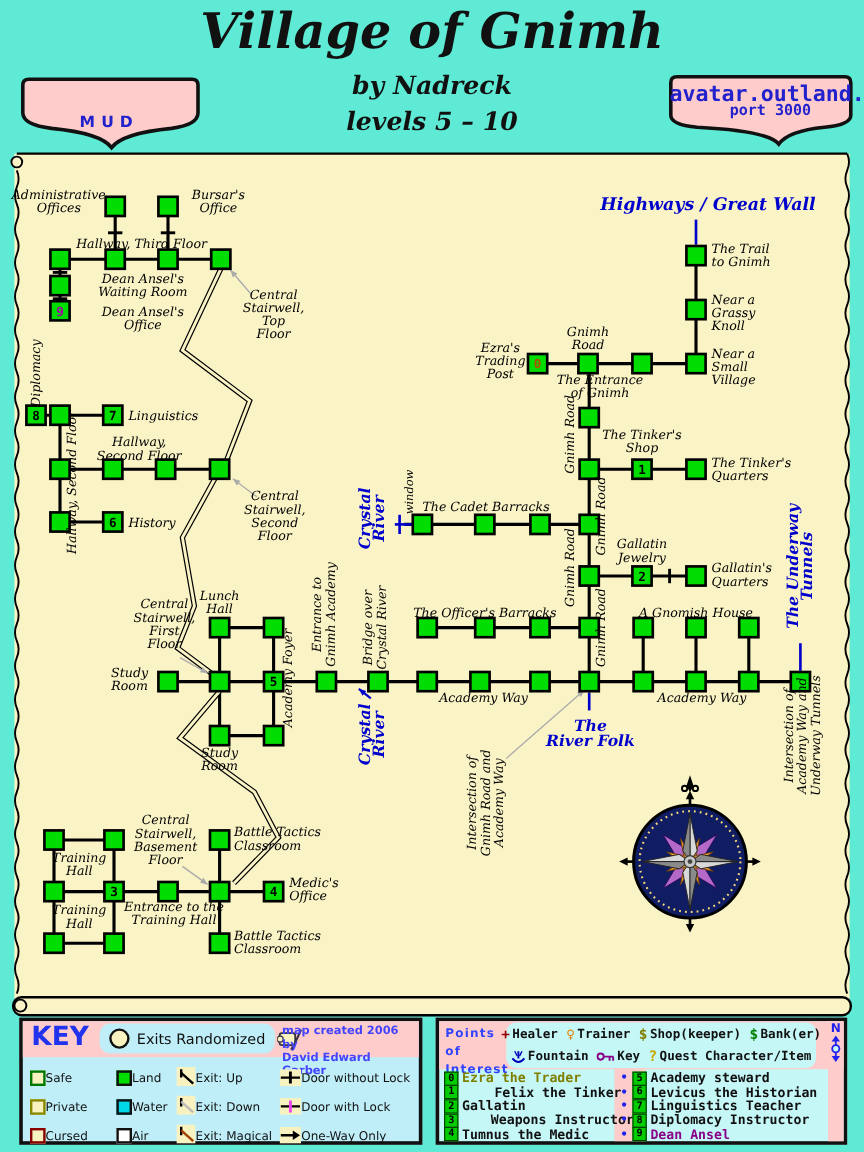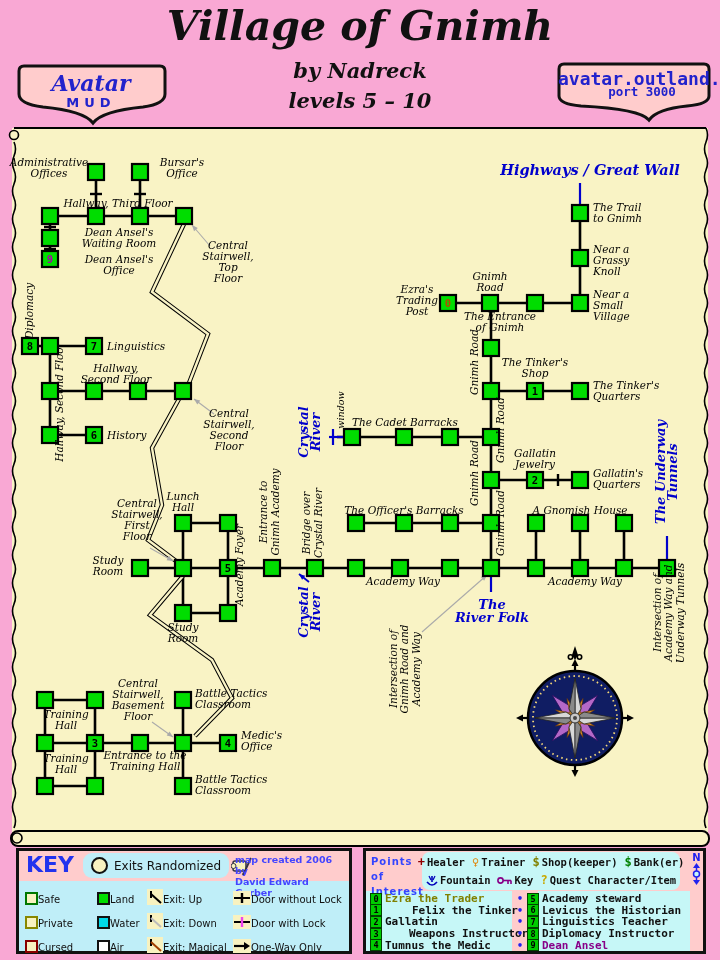--- a/index.html
+++ b/index.html
@@ -1,16 +1,16 @@
 <!DOCTYPE html>
 <html><head>
 <meta charset="utf-8">
 <style>
   html,body{margin:0;padding:0;background:#fff;}
-  #page{position:relative;width:720px;height:960px;background:#f9a8d4;overflow:hidden;
+  #page{position:relative;width:720px;height:960px;background:#5eead4;overflow:hidden;
         font-family:"DejaVu Sans",sans-serif;}
   
   .hdr-title{position:absolute;top:2px;left:0;width:720px;text-align:center;
     font-family:"DejaVu Serif",serif;font-style:italic;font-weight:bold;font-size:41px;color:#111;}
   .hdr-byline{position:absolute;top:58px;left:0;width:720px;text-align:center;
     font-family:"DejaVu Serif",serif;font-style:italic;font-weight:bold;font-size:21px;color:#111;}
   .hdr-levels{position:absolute;top:88px;left:0;width:720px;text-align:center;
     font-family:"DejaVu Serif",serif;font-style:italic;font-weight:bold;font-size:21px;color:#111;}
   .badge-svg{position:absolute;}
   .badge-text{position:absolute;text-align:center;color:#2222cc;}
@@ -64,21 +64,20 @@
 
 <div id="page">
 
   <div class="hdr-title">Village of Gnimh</div>
   <div class="hdr-byline">by Nadreck</div>
   <div class="hdr-levels">levels 5 – 10</div>
 
   <svg class="badge-svg" style="left:16px;top:62px" width="152" height="64">
     <path d="M8,4 H144 Q149,4 149,9 V32 Q149,42 127,45 Q86,49 77,61 Q68,49 27,45 Q3,42 3,32 V9 Q3,4 8,4 Z" fill="#ffcccc" stroke="#111" stroke-width="3"></path>
   </svg>
-  <div class="badge-text" id="badge-avatar-1">Avatar</div>
   <div class="badge-text" id="badge-avatar-2">MUD</div>
 
   <svg class="badge-svg" style="left:556px;top:60px" width="156" height="66">
     <path d="M8,4 H148 Q153,4 153,9 V36 Q153,44 131,46 Q101,49 93,60 Q84,49 25,46 Q3,44 3,36 V9 Q3,4 8,4 Z" fill="#ffcccc" stroke="#111" stroke-width="3"></path>
   </svg>
   <div class="badge-text" id="badge-host-1">avatar.outland.org</div>
   <div class="badge-text" id="badge-host-2">port 3000</div>
 
   <svg id="map-svg" width="720" height="960" style="position:absolute;left:0;top:0;">
       <g>

